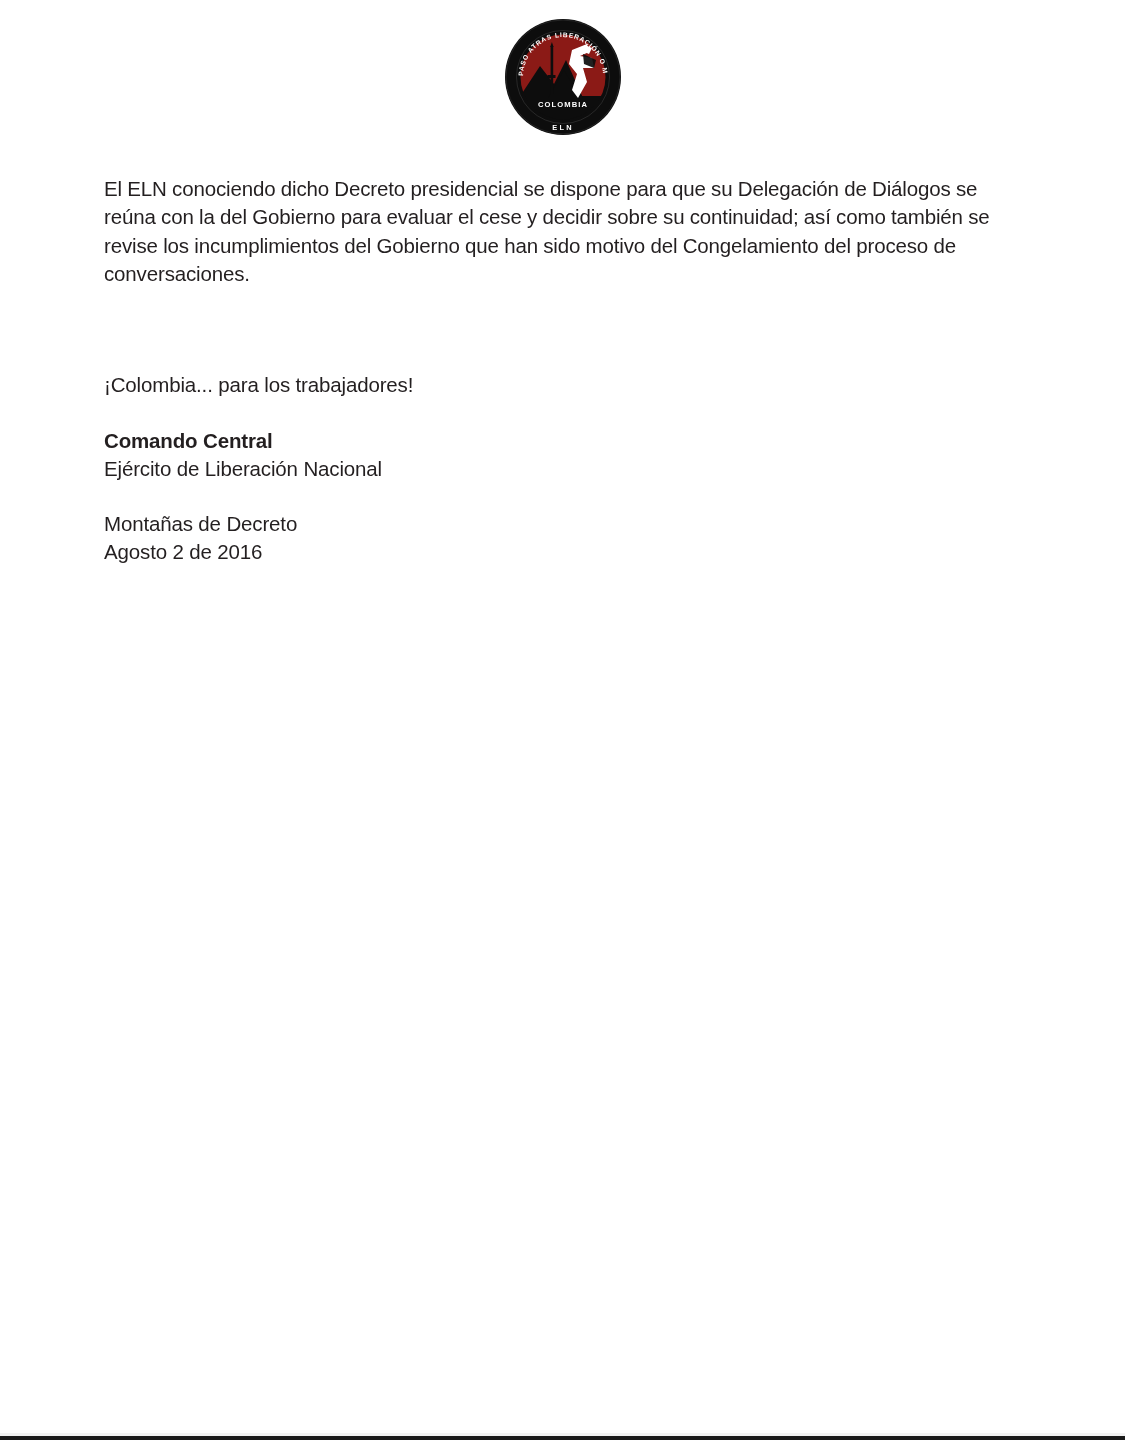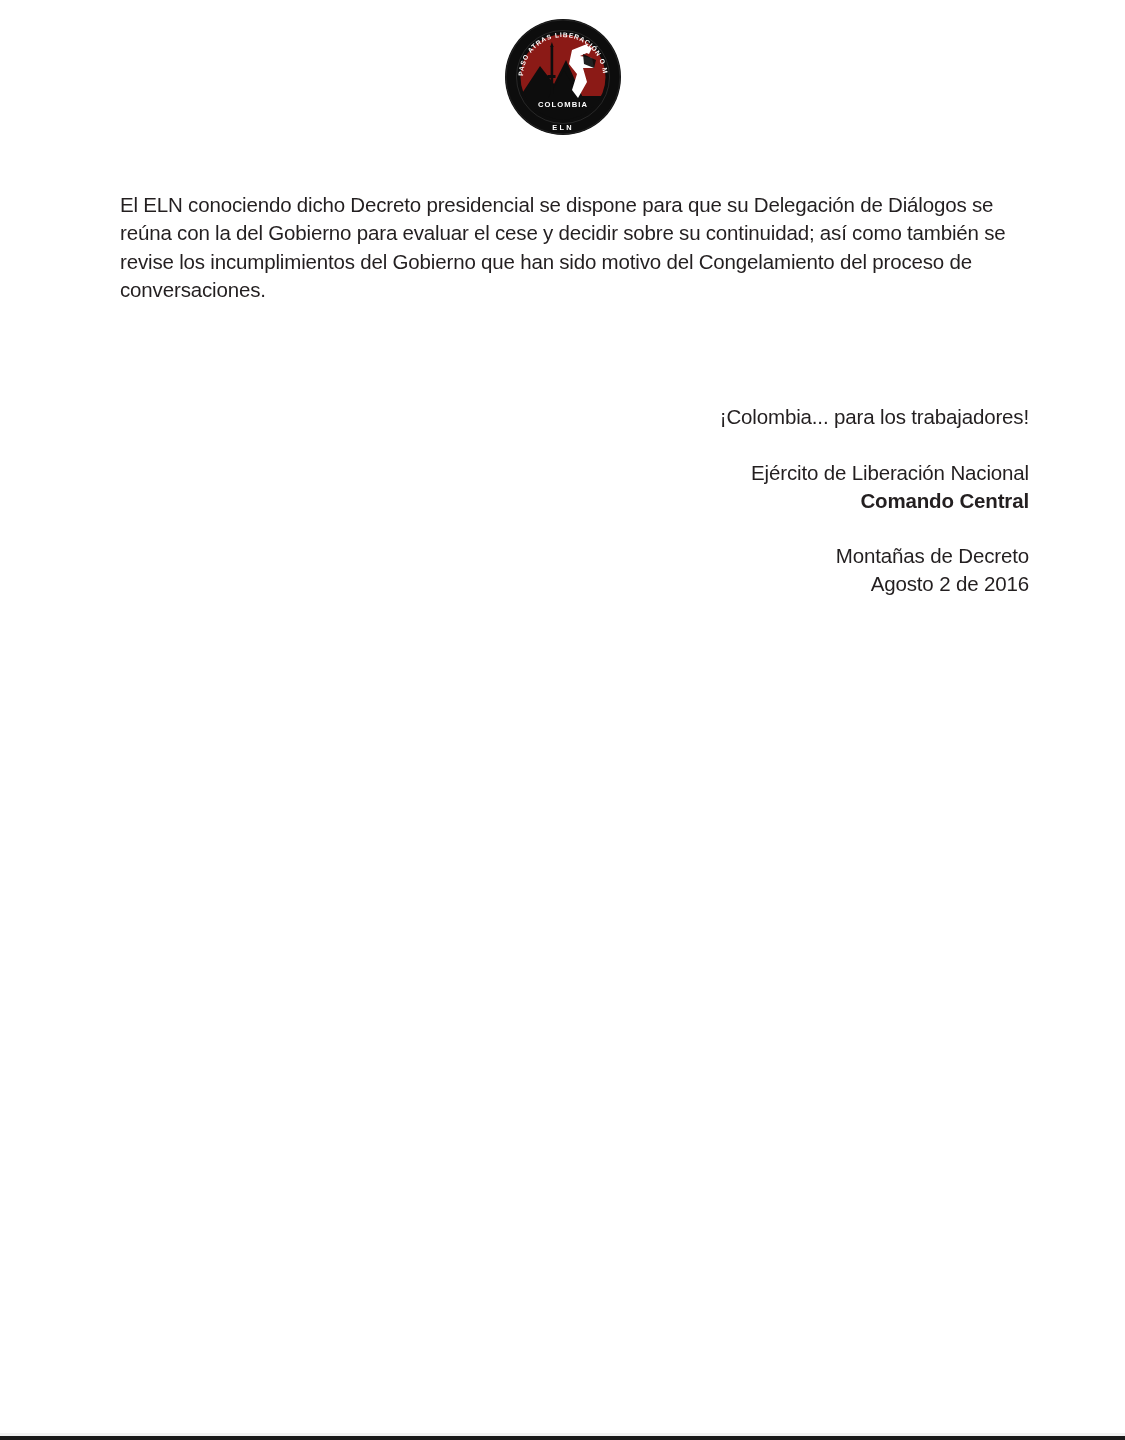--- a/index.html
+++ b/index.html
@@ -46,39 +46,38 @@
     position: absolute;
     left: 104px;
     top: 175px;
     width: 925px;
   }
   .para {
     font-size: 20.5px;
     line-height: 28.4px;
     letter-spacing: -0.15px;
     color: #231f20;
-    margin: 16px;
+    margin: 0;
     text-align: left;
     word-spacing: -0.2px;
   }
   .gap-1 { height: 27px; }
   .gap-2 { height: 55px; }
   .gap-3 { height: 28px; }
   .gap-4 { height: 26px; }
 
   .slogan-line,
   .sig-line,
   .place-line {
     font-size: 20.5px;
     line-height: 28.4px;
     letter-spacing: -0.15px;
     color: #231f20;
     margin: 0;
     white-space: nowrap;
-    text-align: right;
   }
   .sig-bold {
     font-weight: bold;
   }
 
   
   .bottom-rule {
     position: absolute;
     left: 0;
     bottom: 0;
@@ -152,22 +151,22 @@
 
     <div class="gap-1"></div>
 
 
     <div class="gap-2"></div>
 
     <p class="slogan-line">¡Colombia... para los trabajadores!</p>
 
     <div class="gap-3"></div>
 
+    <p class="sig-line sig-bold">Comando Central</p>
     <p class="sig-line">Ejército de Liberación Nacional</p>
-    <p class="sig-line sig-bold">Comando Central</p>
 
     <div class="gap-4"></div>
 
     <p class="place-line">Montañas de Decreto</p>
     <p class="place-line">Agosto 2 de 2016</p>
   </div>
 
   <div class="bottom-rule-soft"></div>
   <div class="bottom-rule"></div>
 </div>

